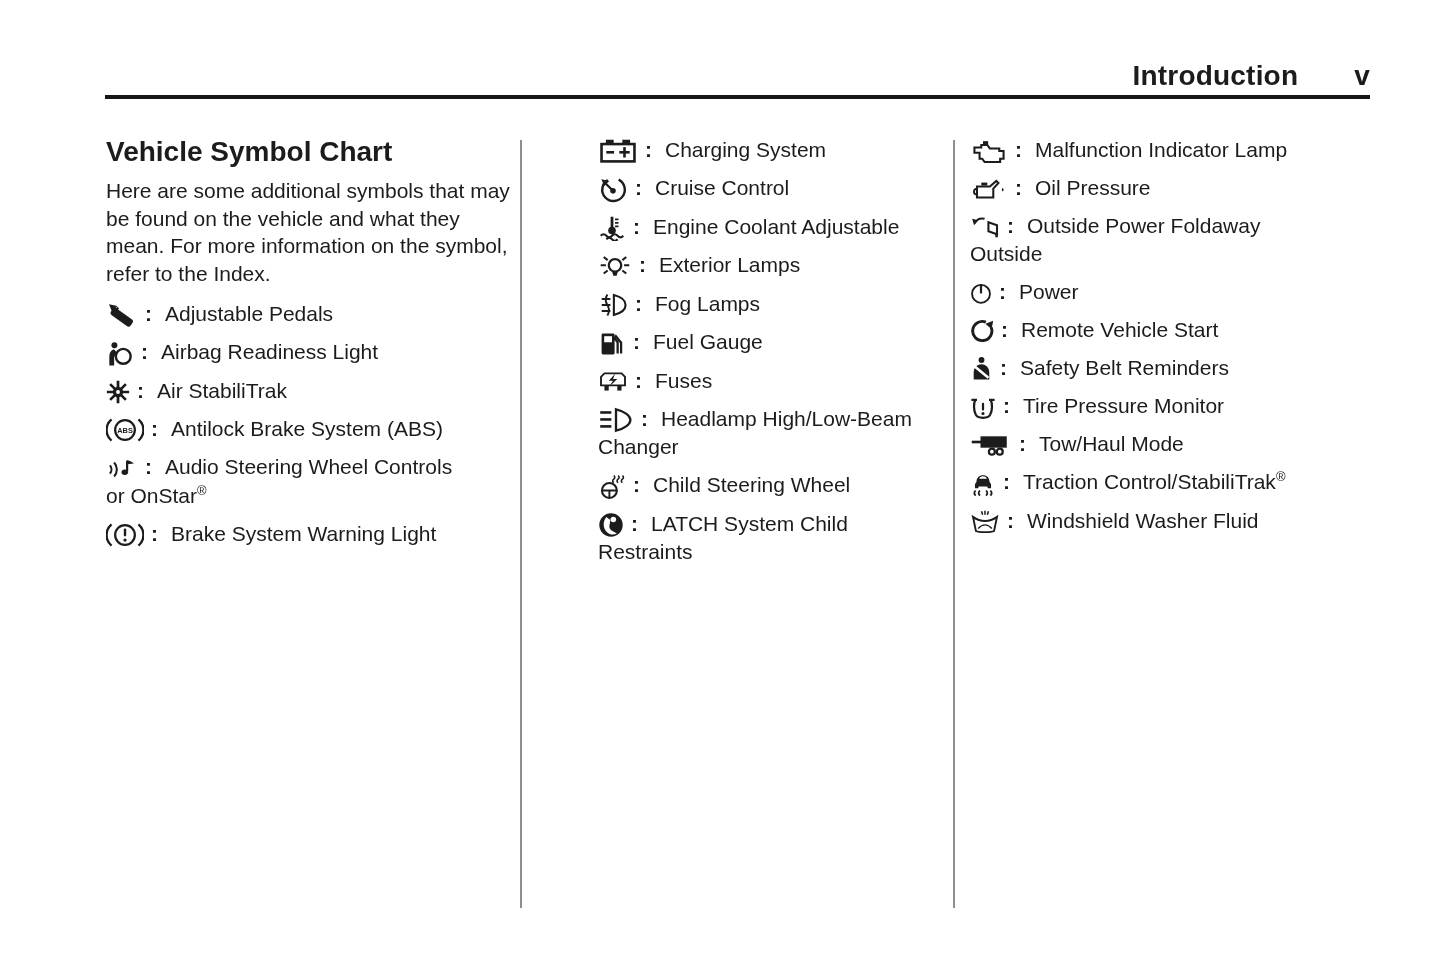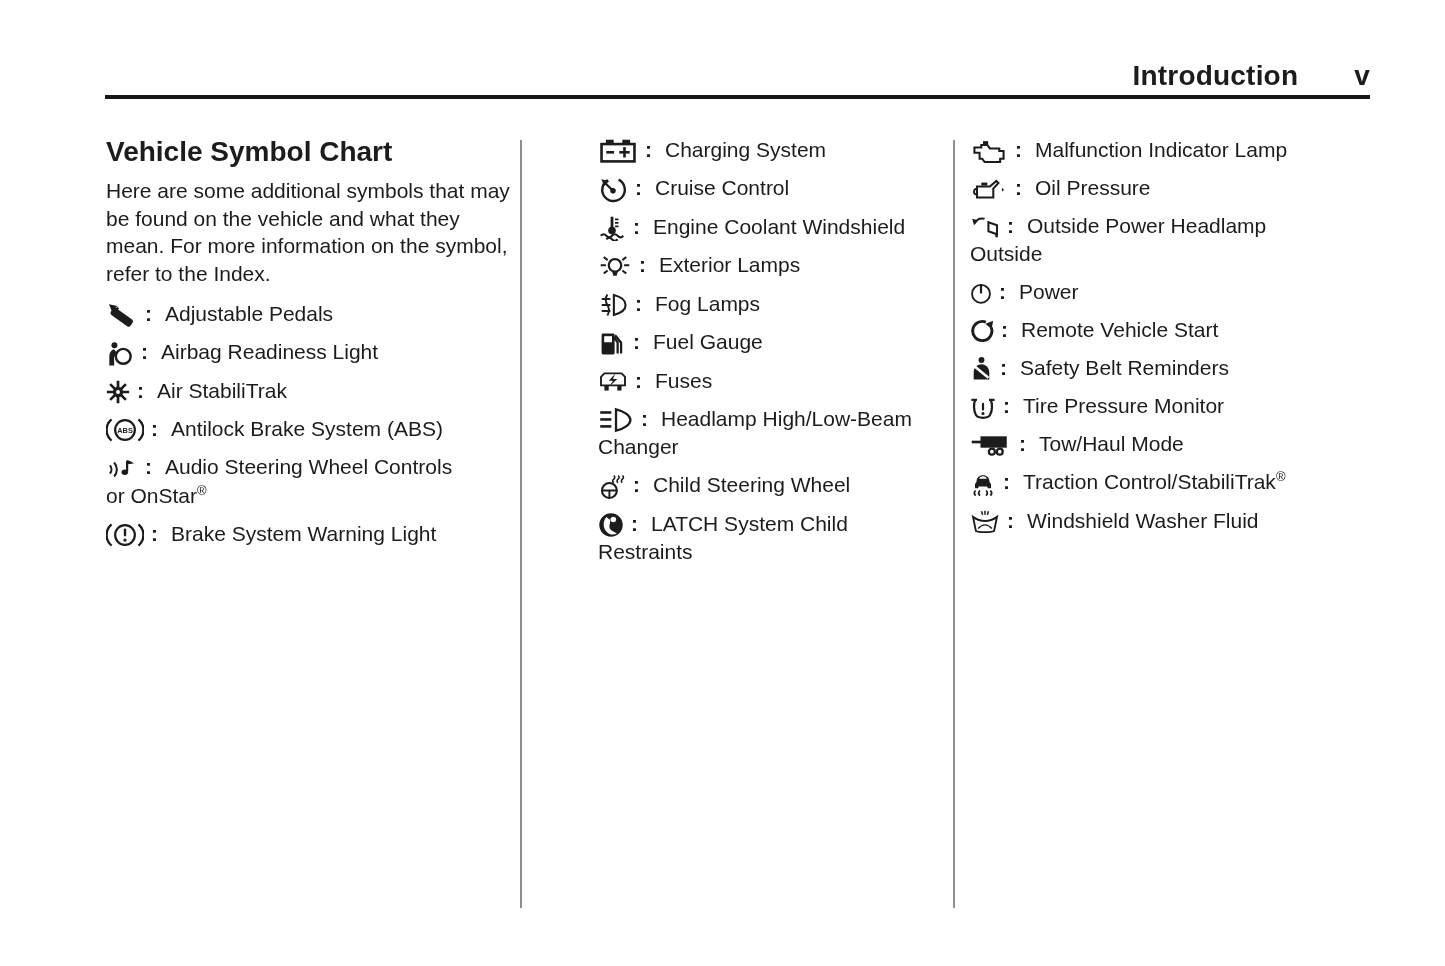--- a/index.html
+++ b/index.html
@@ -142,21 +142,21 @@
             </svg></span><span class="colon">:</span><span>Cruise Control</span>
       </li>
 
       <li>
         <span class="sym"><svg viewBox="0 0 30 30" height="26" width="28">
               <rect class="ic" x="13.4" y="2" width="3.2" height="14"></rect>
               <circle class="ic" cx="15" cy="18" r="4.4"></circle>
               <path class="st" d="M18.5 5h4M18.5 9h4M18.5 13h4" stroke-width="2"></path>
               <path class="st" d="M2 24c2.2-2.4 4.3-2.4 6.5 0s4.3 2.4 6.5 0 4.3-2.4 6.5 0 4.3 2.4 6.5 0" stroke-width="2.4"></path>
               <path class="st" d="M8.5 28c2.2-2.4 4.3-2.4 6.5 0s4.3 2.4 6.5 0" stroke-width="2.4"></path>
-            </svg></span><span class="colon">:</span><span>Engine Coolant Windshield</span>
+            </svg></span><span class="colon">:</span><span>Engine Coolant Adjustable</span>
       </li>
 
       <li>
         <span class="sym"><svg viewBox="0 0 36 30" height="26" width="34">
               <circle class="st" cx="18" cy="13" r="7.2" stroke-width="2.6"></circle>
               <path class="ic" d="M14.5 19.5h7l-1.6 5.5h-3.8z"></path>
               <path class="st" d="M1.5 13h6M28.5 13h6M5 3.5L9.5 7M31 3.5L26.5 7M5 22.5L9.5 19M31 22.5L26.5 19" stroke-width="2.4"></path>
             </svg></span><span class="colon">:</span><span>Exterior Lamps</span>
       </li>
 
@@ -233,21 +233,21 @@
               <path class="ic" d="M37 12.5c-1.4 2-1.4 3.4 0 4.3 1.5-.9 1.5-2.3 0-4.3z"></path>
             </svg></span><span class="colon">:</span><span>Oil Pressure</span>
       </li>
 
       <li>
         <span class="sym"><svg viewBox="0 0 34 28" height="24" width="30">
               <path class="st" d="M21 8.5l10 3.5v10.5l-10-3.5z" stroke-width="2.4"></path>
               <rect class="ic" x="29" y="22" width="3" height="4"></rect>
               <path class="st" d="M16.5 4.5A10.5 10.5 0 0 0 5 9.5" stroke-width="2.4"></path>
               <path class="ic" d="M2 4.5l7 1.6L4.2 12z"></path>
-            </svg></span><span class="colon">:</span><span>Outside Power Headlamp</span>
+            </svg></span><span class="colon">:</span><span>Outside Power Foldaway</span>
         <span class="line2"><span>Outside</span></span>
       </li>
 
       <li>
         <span class="sym"><svg viewBox="0 0 26 28" height="24" width="22">
               <circle class="st" cx="13" cy="15" r="10.6" stroke-width="2.2"></circle>
               <rect class="ic" x="11.7" y="4" width="2.6" height="10.5"></rect>
             </svg></span><span class="colon">:</span><span>Power</span>
       </li>
 

